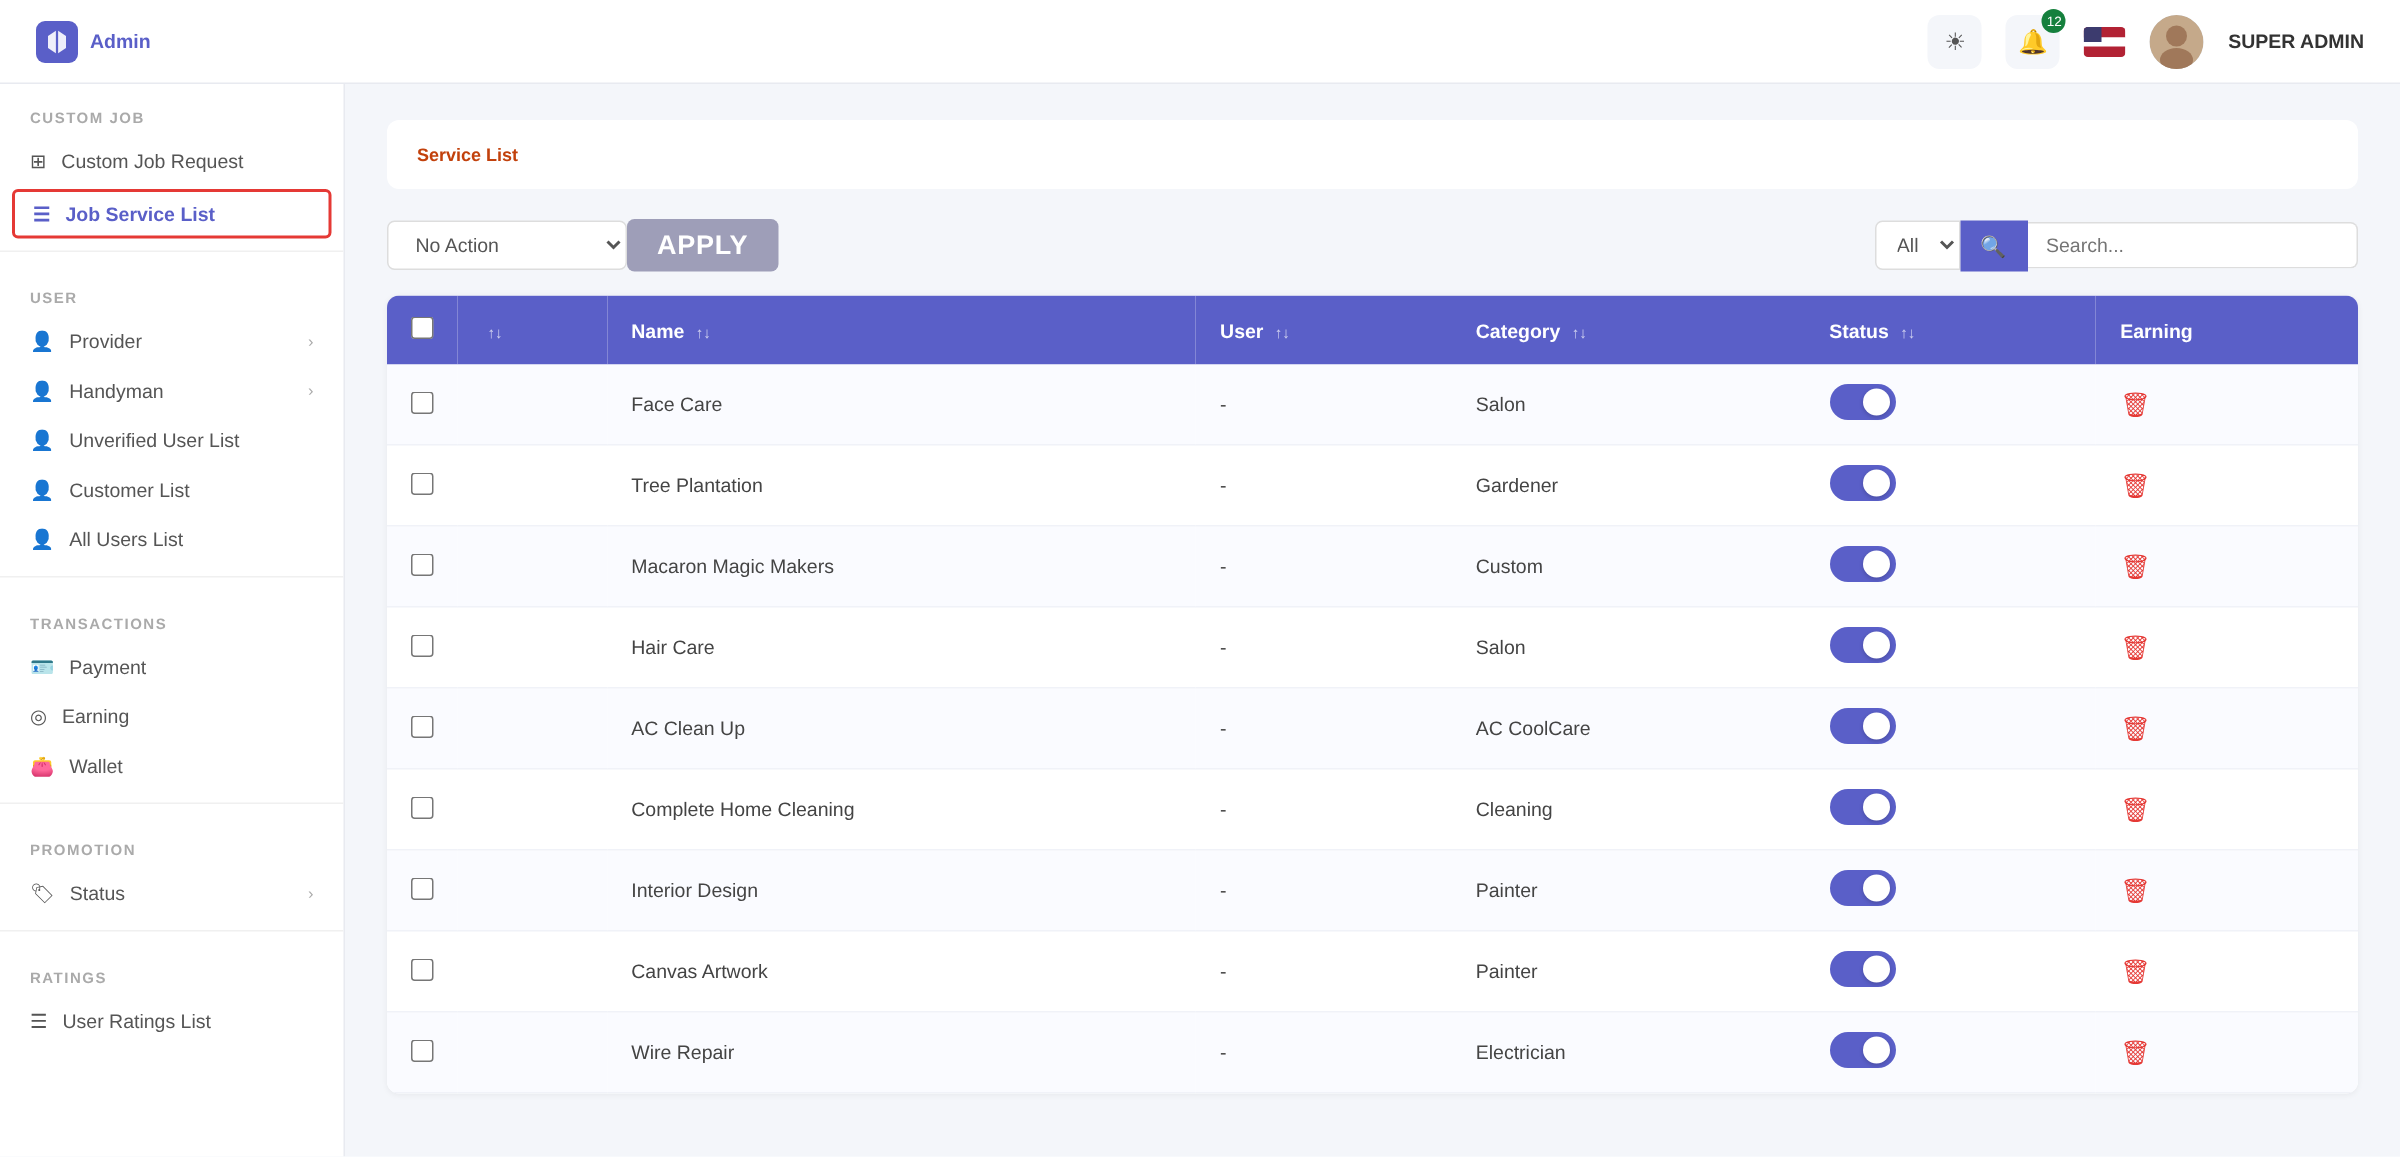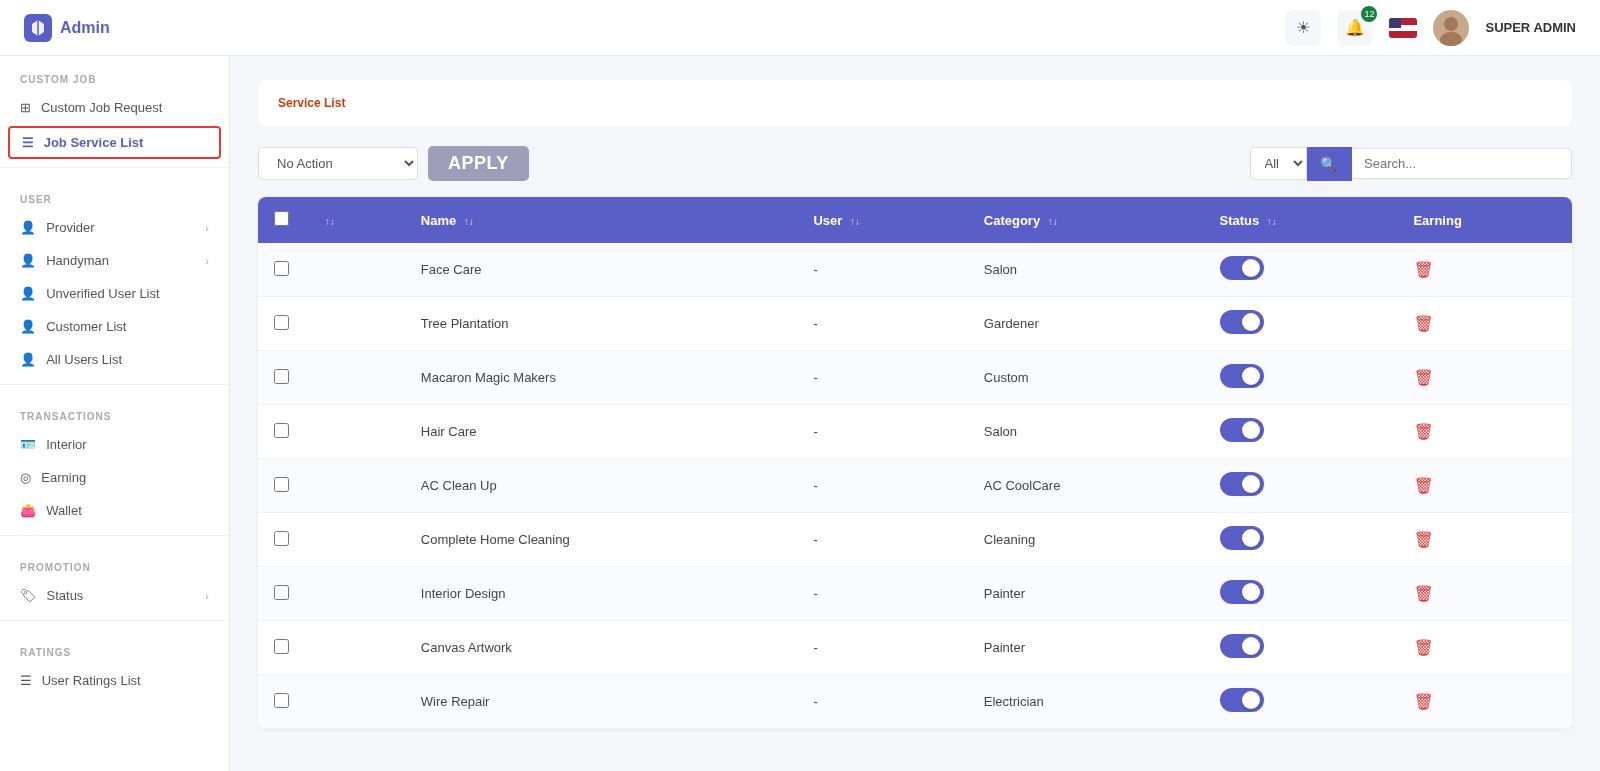--- a/index.html
+++ b/index.html
@@ -10,21 +10,21 @@
       background: #fff;
       height: 56px;
       display: flex;
       align-items: center;
       padding: 0 24px;
       border-bottom: 1px solid #e8eaf0;
       position: fixed; top: 0; left: 0; right: 0; z-index: 100;
     }
     .topnav-brand {
       display: flex; align-items: center; gap: 8px;
-      font-weight: 700; font-size: 16px; color: #5a5fc8;
+      font-weight: 700; font-size: 13px; color: #5a5fc8;
     }
     .topnav-brand-icon {
       width: 28px; height: 28px;
     }
     .topnav-right {
       margin-left: auto;
       display: flex; align-items: center; gap: 16px;
     }
     .topnav-icon-btn {
       background: #f4f6fa; border: none; border-radius: 8px;
@@ -100,21 +100,21 @@
       background: #f4f6fa;
     }
     .page-header {
       background: #fff;
       border-radius: 8px;
       padding: 16px 20px;
       margin-bottom: 20px;
       font-weight: 600; font-size: 12px; color: #c2410c;
     }
     .toolbar {
-      display: flex; align-items: center; gap: 10px;
+      display: flex; align-items: center; 
       margin-bottom: 16px;
     }
     .action-select {
       padding: 7px 14px; border: 1px solid #ddd; border-radius: 5px;
       font-size: 13px; background: #fff; color: #555;
       min-width: 160px; cursor: pointer;
     }
     .apply-btn {
       background: #9e9eb8; color: #fff;
       border: none; border-radius: 5px;
@@ -274,21 +274,21 @@
         <span>All Users List</span>
       </div>
     </div>
 
     <hr class="sidebar-divider">
 
     <div>
       <div class="sidebar-section-label">TRANSACTIONS</div>
       <div class="sidebar-item">
         <span>🪪</span>
-        <span>Interior</span>
+        <span>Payment</span>
       </div>
       <div class="sidebar-item">
         <span>◎</span>
         <span>Earning</span>
       </div>
       <div class="sidebar-item">
         <span>👛</span>
         <span>Wallet</span>
       </div>
     </div>

